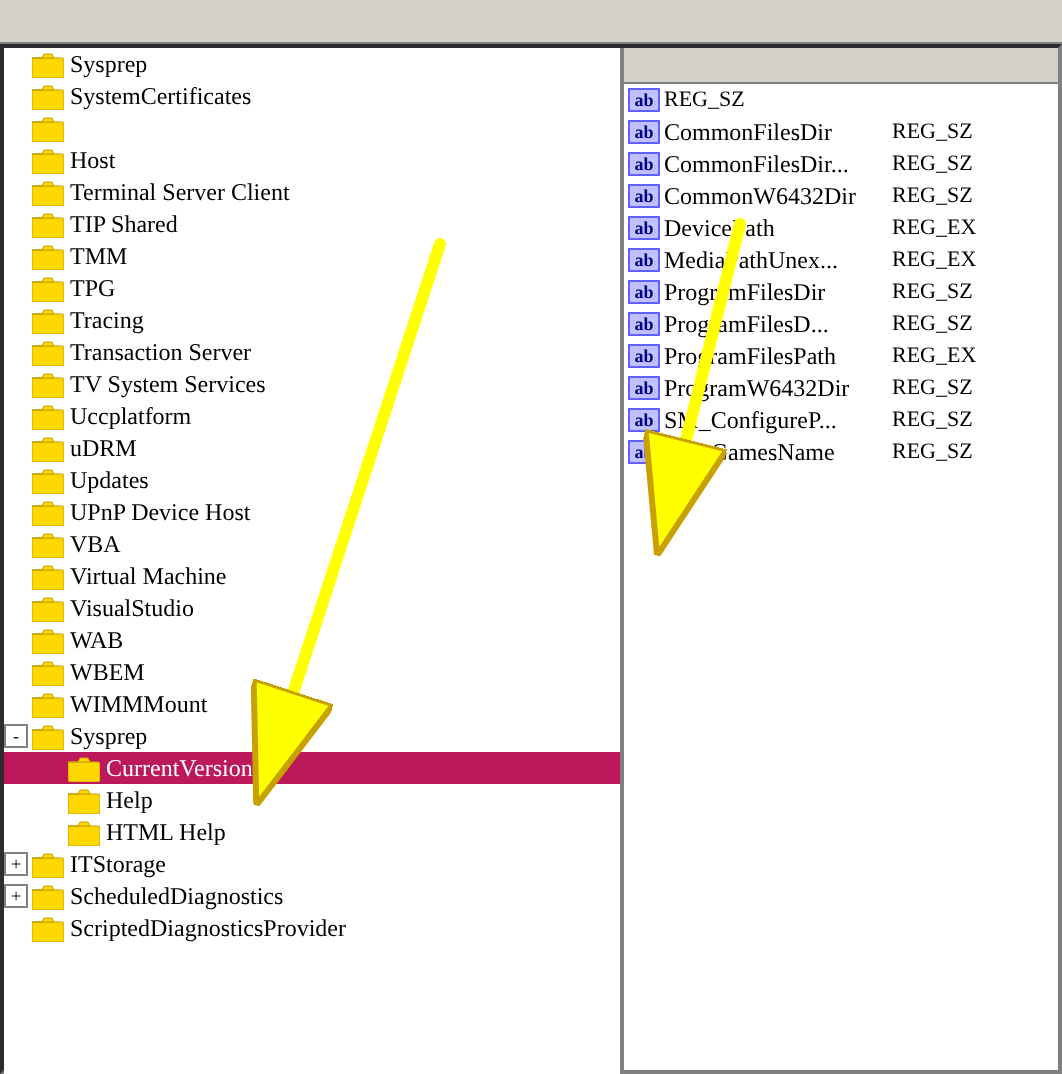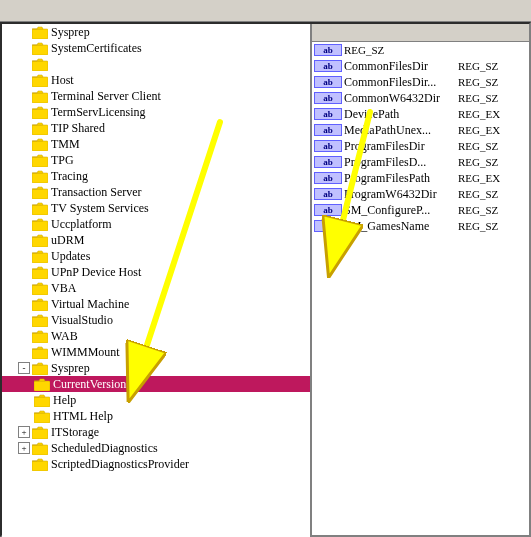--- a/index.html
+++ b/index.html
@@ -50,21 +50,21 @@
     .left-list {
       flex: 1;
       overflow-y: scroll;
       overflow-x: hidden;
       background: white;
     }
 
     .tree-item {
       display: flex;
       align-items: center;
-      padding: 1px 16px;
+      padding: 1px 0;
       cursor: pointer;
       white-space: nowrap;
       height: 16px;
       font-size: 12px;
       color: #000;
     }
 
     .tree-item.selected {
       background: #be185d;
       color: white;
@@ -150,21 +150,21 @@
       align-items: center;
       padding: 1px 2px;
       height: 16px;
       font-size: 12px;
       color: #000;
       cursor: pointer;
       white-space: nowrap;
     }
 
     .reg-icon {
-      width: 28px;
+      width: 16px;
       height: 12px;
       margin-right: 2px;
       background: #c0c0ff;
       border: 1px solid #6060ff;
       display: inline-flex;
       align-items: center;
       justify-content: center;
       font-size: 9px;
       color: #000080;
       font-weight: bold;
@@ -244,28 +244,20 @@
       <path d="M0 4 L5 4 L6 2 L10 2 L11 4 Z" fill="#FFD700" stroke="#C8A000" stroke-width="0.5"></path>
     </svg></span>
           <span>Terminal Server Client</span>
         </div>
         <div class="tree-item">
           <span style="width: 14px; display: inline-block;"></span>
           <span style="display: inline-block; width: 16px; height: 14px; margin-right: 3px; vertical-align: middle;"><svg width="16" height="14" viewBox="0 0 16 14">
       <rect x="0" y="4" width="16" height="10" rx="1" fill="#FFD700" stroke="#C8A000" stroke-width="0.5"></rect>
       <path d="M0 4 L5 4 L6 2 L10 2 L11 4 Z" fill="#FFD700" stroke="#C8A000" stroke-width="0.5"></path>
     </svg></span>
-          <span>TermServLicensing</span>
-        </div>
-        <div class="tree-item">
-          <span style="width: 14px; display: inline-block;"></span>
-          <span style="display: inline-block; width: 16px; height: 14px; margin-right: 3px; vertical-align: middle;"><svg width="16" height="14" viewBox="0 0 16 14">
-      <rect x="0" y="4" width="16" height="10" rx="1" fill="#FFD700" stroke="#C8A000" stroke-width="0.5"></rect>
-      <path d="M0 4 L5 4 L6 2 L10 2 L11 4 Z" fill="#FFD700" stroke="#C8A000" stroke-width="0.5"></path>
-    </svg></span>
           <span>TIP Shared</span>
         </div>
         <div class="tree-item">
           <span style="width: 14px; display: inline-block;"></span>
           <span style="display: inline-block; width: 16px; height: 14px; margin-right: 3px; vertical-align: middle;"><svg width="16" height="14" viewBox="0 0 16 14">
       <rect x="0" y="4" width="16" height="10" rx="1" fill="#FFD700" stroke="#C8A000" stroke-width="0.5"></rect>
       <path d="M0 4 L5 4 L6 2 L10 2 L11 4 Z" fill="#FFD700" stroke="#C8A000" stroke-width="0.5"></path>
     </svg></span>
           <span>TMM</span>
         </div>
@@ -357,20 +349,28 @@
     </svg></span>
           <span>VisualStudio</span>
         </div>
         <div class="tree-item">
           <span style="width: 14px; display: inline-block;"></span>
           <span style="display: inline-block; width: 16px; height: 14px; margin-right: 3px; vertical-align: middle;"><svg width="16" height="14" viewBox="0 0 16 14">
       <rect x="0" y="4" width="16" height="10" rx="1" fill="#FFD700" stroke="#C8A000" stroke-width="0.5"></rect>
       <path d="M0 4 L5 4 L6 2 L10 2 L11 4 Z" fill="#FFD700" stroke="#C8A000" stroke-width="0.5"></path>
     </svg></span>
           <span>WAB</span>
+        </div>
+        <div class="tree-item">
+          <span style="width: 14px; display: inline-block;"></span>
+          <span style="display: inline-block; width: 16px; height: 14px; margin-right: 3px; vertical-align: middle;"><svg width="16" height="14" viewBox="0 0 16 14">
+      <rect x="0" y="4" width="16" height="10" rx="1" fill="#FFD700" stroke="#C8A000" stroke-width="0.5"></rect>
+      <path d="M0 4 L5 4 L6 2 L10 2 L11 4 Z" fill="#FFD700" stroke="#C8A000" stroke-width="0.5"></path>
+    </svg></span>
+          <span>WBEM</span>
         </div>
         <div class="tree-item">
           <span style="width: 14px; display: inline-block;"></span>
           <span style="display: inline-block; width: 16px; height: 14px; margin-right: 3px; vertical-align: middle;"><svg width="16" height="14" viewBox="0 0 16 14">
       <rect x="0" y="4" width="16" height="10" rx="1" fill="#FFD700" stroke="#C8A000" stroke-width="0.5"></rect>
       <path d="M0 4 L5 4 L6 2 L10 2 L11 4 Z" fill="#FFD700" stroke="#C8A000" stroke-width="0.5"></path>
     </svg></span>
           <span>WIMMMount</span>
         </div>
         <div class="tree-item">

